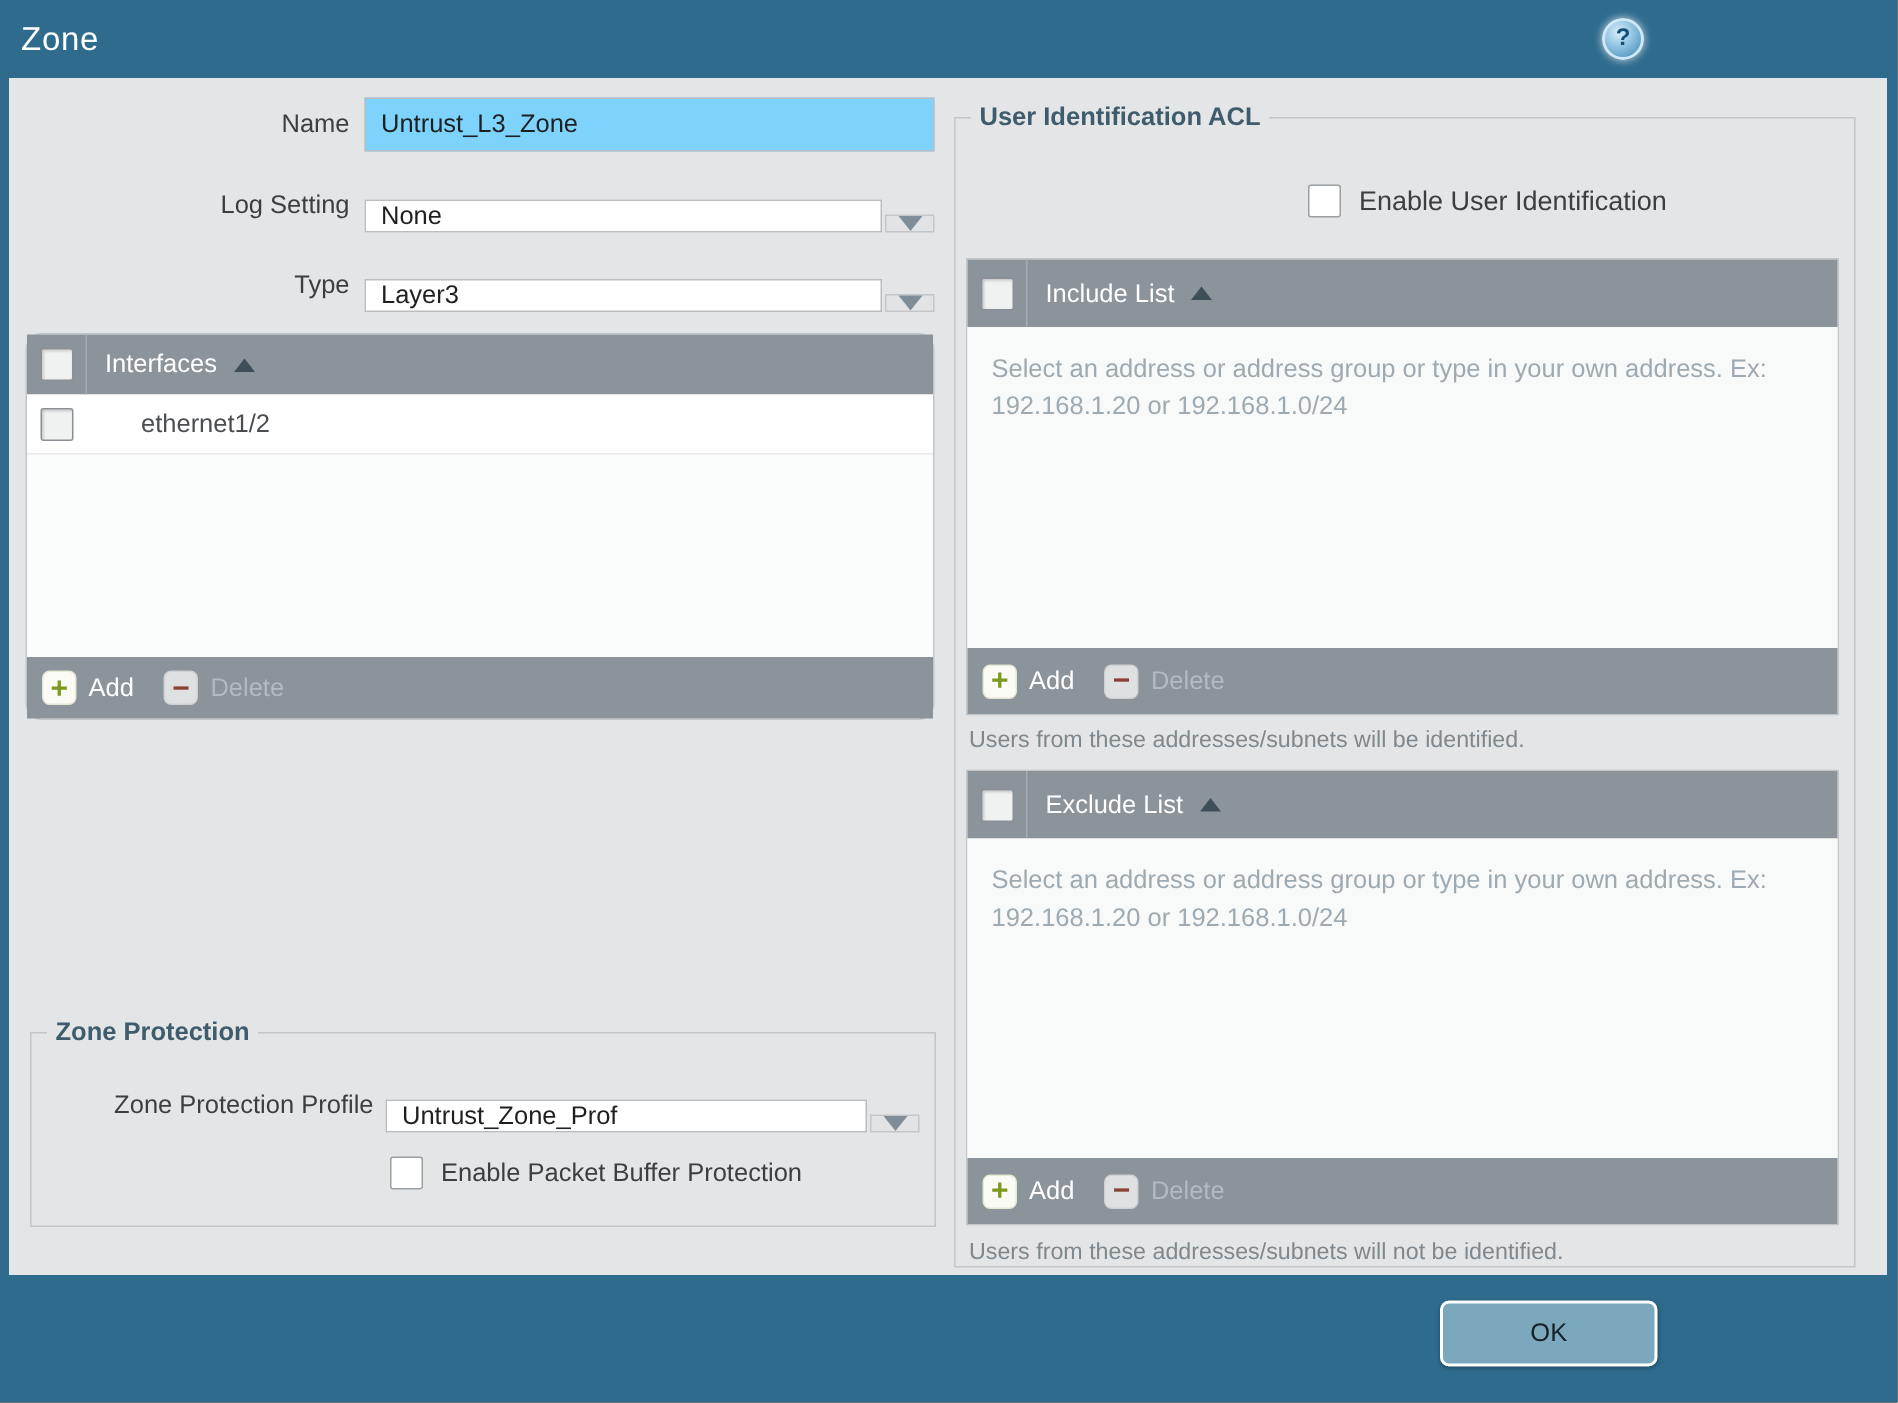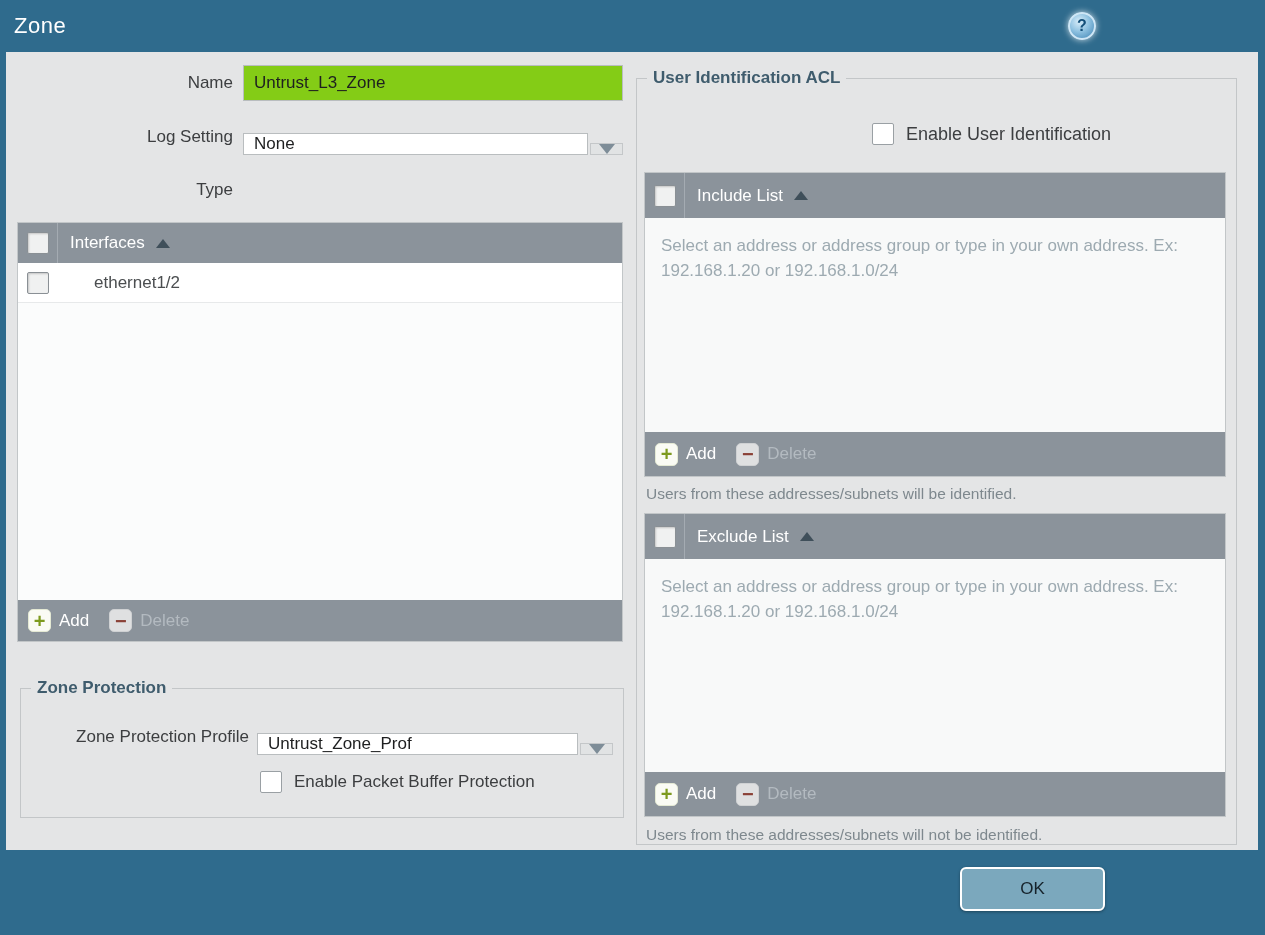--- a/index.html
+++ b/index.html
@@ -17,21 +17,21 @@
     border:2px solid #cfe7f6; box-shadow:0 0 6px rgba(255,255,255,.75);
     display:flex; align-items:center; justify-content:center;
     color:#134f79; font-size:16px; font-weight:bold; cursor:pointer; }
 
   
   .content { position:absolute; left:6px; top:52px; width:1252px; height:798px; background:#e4e5e6; }
 
   
   .form-label { position:absolute; left:0; width:227px; height:36px; line-height:36px;
     text-align:right; font-size:17px; color:#3c3e40; }
-  .text-input { position:absolute; left:237px; width:380px; height:36px; background:#84cc16;
+  .text-input { position:absolute; left:237px; width:380px; height:36px; background:#7dd3fc;
     border:1px solid #b9bdbf; padding:0 10px; font-size:17px; color:#1e1f20;
     font-family:"Liberation Sans","DejaVu Sans",sans-serif; }
   .dd { position:absolute; left:237px; width:380px; height:36px; display:flex; gap:2px;align-items:flex-end; }
   .dd-value { flex:1; background:#fff; border:1px solid #b9bdbf; padding:0 10px;
     display:flex; align-items:center; font-size:17px; color:#1e1f20; cursor:pointer; }
   .dd-btn { width:33px; background:#e1e3e4; border:1px solid #c4c7c9;
     display:flex; align-items:center; justify-content:center; cursor:pointer; }
   .tri-down { width:0; height:0; border-left:8px solid transparent; border-right:8px solid transparent;
     border-top:10px solid #7e8d98; }
   .tri-up { width:0; height:0; border-left:7px solid transparent; border-right:7px solid transparent;
@@ -97,22 +97,28 @@
 
     <div class="form-label" style="top:67px;">Log Setting</div>
     <div class="dd" style="top:67px;">
       <div class="dd-value">None</div>
       <div class="dd-btn">
         <span class="tri-down"></span>
       </div>
     </div>
 
     <div class="form-label" style="top:120px;">Type</div>
-
-    <div class="panel-table" style="left:11px; top:170px; width:606px; height:420px;">
+    <div class="dd" style="top:120px;">
+      <div class="dd-value">Layer3</div>
+      <div class="dd-btn">
+        <span class="tri-down"></span>
+      </div>
+    </div>
+
+    <div class="panel-table" style="left:11px; top:170px; width:606px; height:258px;border-radius:11px;">
       <div class="pt-header" style="height:40px;">
         <div class="pt-check">
           <span class="cb shaded"></span>
         </div>
         <div class="pt-title">
           <span>Interfaces</span>
           <span class="tri-up"></span>
         </div>
       </div>
       <div class="pt-row">

